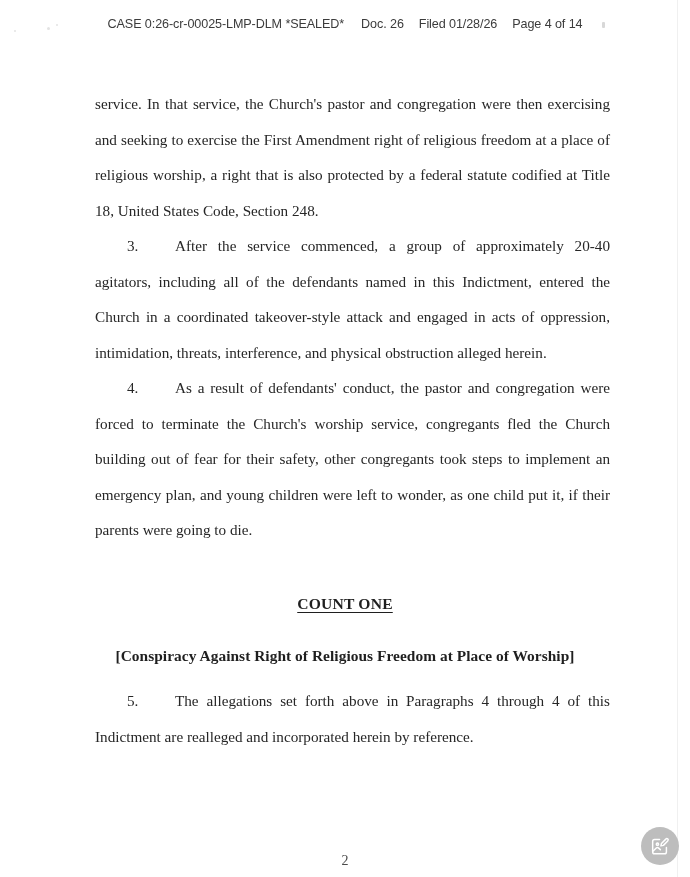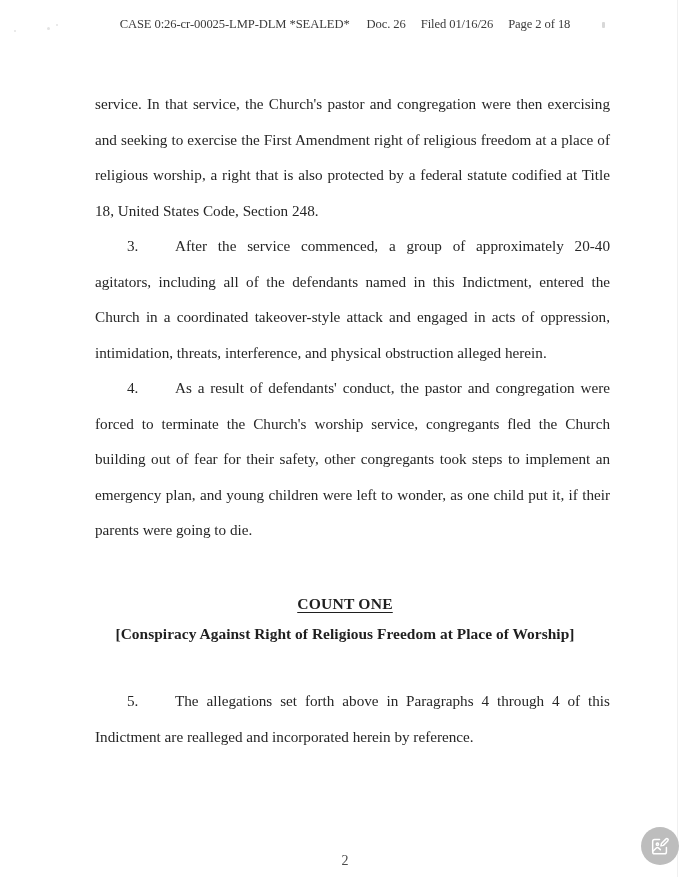--- a/index.html
+++ b/index.html
@@ -51,21 +51,21 @@
     top: 17px;
     left: 0;
     width: 690px;
     text-align: center;
     font-family: "Liberation Sans", "DejaVu Sans", sans-serif;
     font-size: 12.6px;
     color: #3b3b3b;
     white-space: nowrap;
     letter-spacing: -0.1px;
   }
-  .ecf-header .seg { display: inline-block; font-family: Liberation Serif, serif; }
+  .ecf-header .seg { display: inline-block; }
   .ecf-gap-lg { display: inline-block; width: 17px; }
   .ecf-gap-md { display: inline-block; width: 15px; }
 
   
   .body-col {
     position: absolute;
     left: 80px;
     top: 86px;
     width: 530px;
     color: #262626;
@@ -108,20 +108,21 @@
     text-underline-offset: 3px;
     letter-spacing: 0.2px;
   }
   .h-statute {
     font-size: 15.4px;
     letter-spacing: 0.1px;
   }
   .h-title {
     font-size: 15.4px;
     letter-spacing: 0.05px;
+    margin-top: 22px;
   }
 
   
   .tail-col {
     position: absolute;
     left: 80px;
     top: 683px;
     width: 530px;
     color: #262626;
     font-size: 15.2px;
@@ -162,21 +163,21 @@
 <div class="page">
 
   <div class="page-edge"></div>
   <div class="speck s1"></div>
   <div class="speck s2"></div>
   <div class="speck s3"></div>
   <div class="speck s4"></div>
   <div class="speck s5"></div>
 
   <div class="ecf-header">
-    <span class="seg">CASE 0:26-cr-00025-LMP-DLM *SEALED*</span><span class="ecf-gap-lg"></span><span class="seg">Doc. 26</span><span class="ecf-gap-md"></span><span class="seg">Filed 01/16/26</span><span class="ecf-gap-md"></span><span class="seg">Page 2 of 18</span>
+    <span class="seg">CASE 0:26-cr-00025-LMP-DLM *SEALED*</span><span class="ecf-gap-lg"></span><span class="seg">Doc. 26</span><span class="ecf-gap-md"></span><span class="seg">Filed 01/28/26</span><span class="ecf-gap-md"></span><span class="seg">Page 4 of 14</span>
   </div>
 
   <div class="body-col">
 
     <p class="para">service.  In that service, the Church's pastor and congregation were then exercising and seeking to exercise the First Amendment right of religious freedom at a place of religious worship, a right that is also protected by a federal statute codified at Title 18, United States Code, Section 248.</p>
 
     <p class="para indented"><span class="pnum">3.</span><span>After the service commenced, a group of approximately 20-40 agitators, including all of the defendants named in this Indictment, entered the Church in a coordinated takeover-style attack and engaged in acts of oppression, intimidation, threats, interference, and physical obstruction alleged herein.</span></p>
 
     <p class="para indented"><span class="pnum">4.</span><span>As a result of defendants' conduct, the pastor and congregation were forced to terminate the Church's worship service, congregants fled the Church building out of fear for their safety, other congregants took steps to implement an emergency plan, and young children were left to wonder, as one child put it, if their parents were going to die.</span></p>
 

